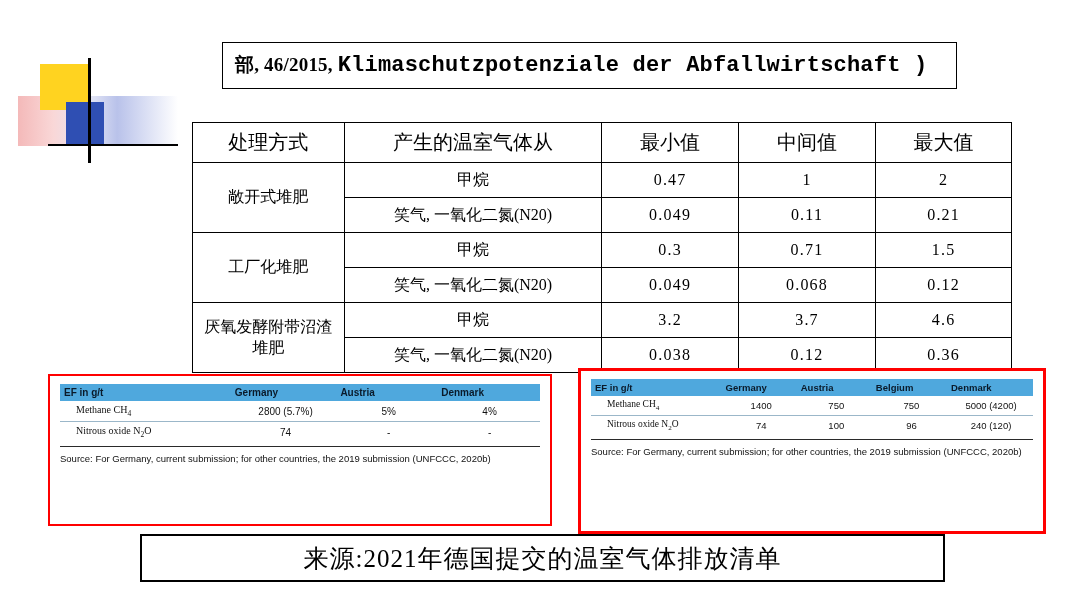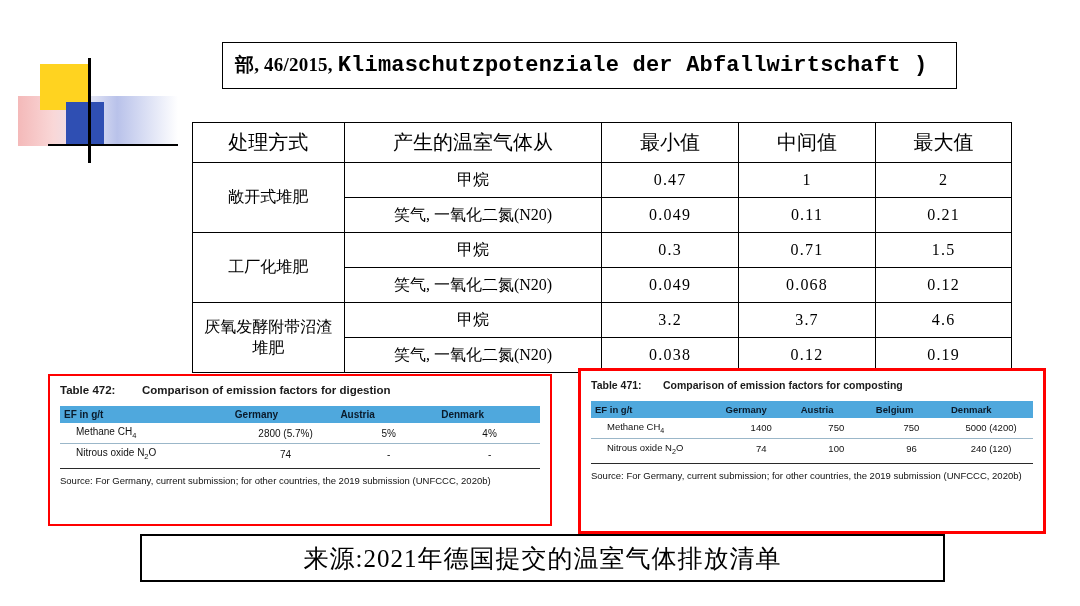--- a/index.html
+++ b/index.html
@@ -170,20 +170,21 @@
   .mini-table td {
     font-size: 10px;
     color: #111;
     text-align: center;
     padding: 3px 2px;
     border: none;
   }
   .mini-table td.first {
     text-align: left;
     padding-left: 16px;
+    font-family: Liberation Serif, serif;
   }
   .mini-table tr.rule td {
     border-bottom: 1px solid #9bb7c9;
   }
   .mini-sep {
     height: 1px;
     background: #2a2a2a;
     margin: 4px 0 5px 0;
   }
   .mini-note {
@@ -274,29 +275,26 @@
       <td rowspan="2">厌氧发酵附带沼渣堆肥</td>
       <td>甲烷</td>
       <td class="spaced">3.2</td>
       <td class="spaced val-red">3.7</td>
       <td class="spaced">4.6</td>
     </tr>
     <tr>
       <td>笑气, 一氧化二氮(N20)</td>
       <td class="spaced">0.038</td>
       <td class="spaced val-red">0.12</td>
-      <td class="spaced">0.19</td>
+      <td class="spaced">0.36</td>
     </tr>
   </tbody>
 </table>
 
 <div class="shot shot-left">
-  <div class="shot-caption">
-    <span class="cap-title">Table 472:</span><span>Comparison of emission factors for digestion</span>
-  </div>
   <table class="mini-table">
     <thead>
       <tr>
         <th class="first" style="width:36%">EF in g/t</th>
         <th style="width:22%">Germany</th>
         <th style="width:21%">Austria</th>
         <th style="width:21%">Denmark</th>
       </tr>
     </thead>
     <tbody>
@@ -312,23 +310,20 @@
         <td>-</td>
         <td>-</td>
       </tr>
     </tbody>
   </table>
   <div class="mini-sep"></div>
   <div class="mini-note">Source: For Germany, current submission; for other countries, the 2019 submission (UNFCCC, 2020b)</div>
 </div>
 
 <div class="shot shot-right">
-  <div class="shot-caption">
-    <span class="cap-title">Table 471:</span><span>Comparison of emission factors for composting</span>
-  </div>
   <table class="mini-table">
     <thead>
       <tr>
         <th class="first" style="width:30%">EF in g/t</th>
         <th style="width:17%">Germany</th>
         <th style="width:17%">Austria</th>
         <th style="width:17%">Belgium</th>
         <th style="width:19%">Denmark</th>
       </tr>
     </thead>

